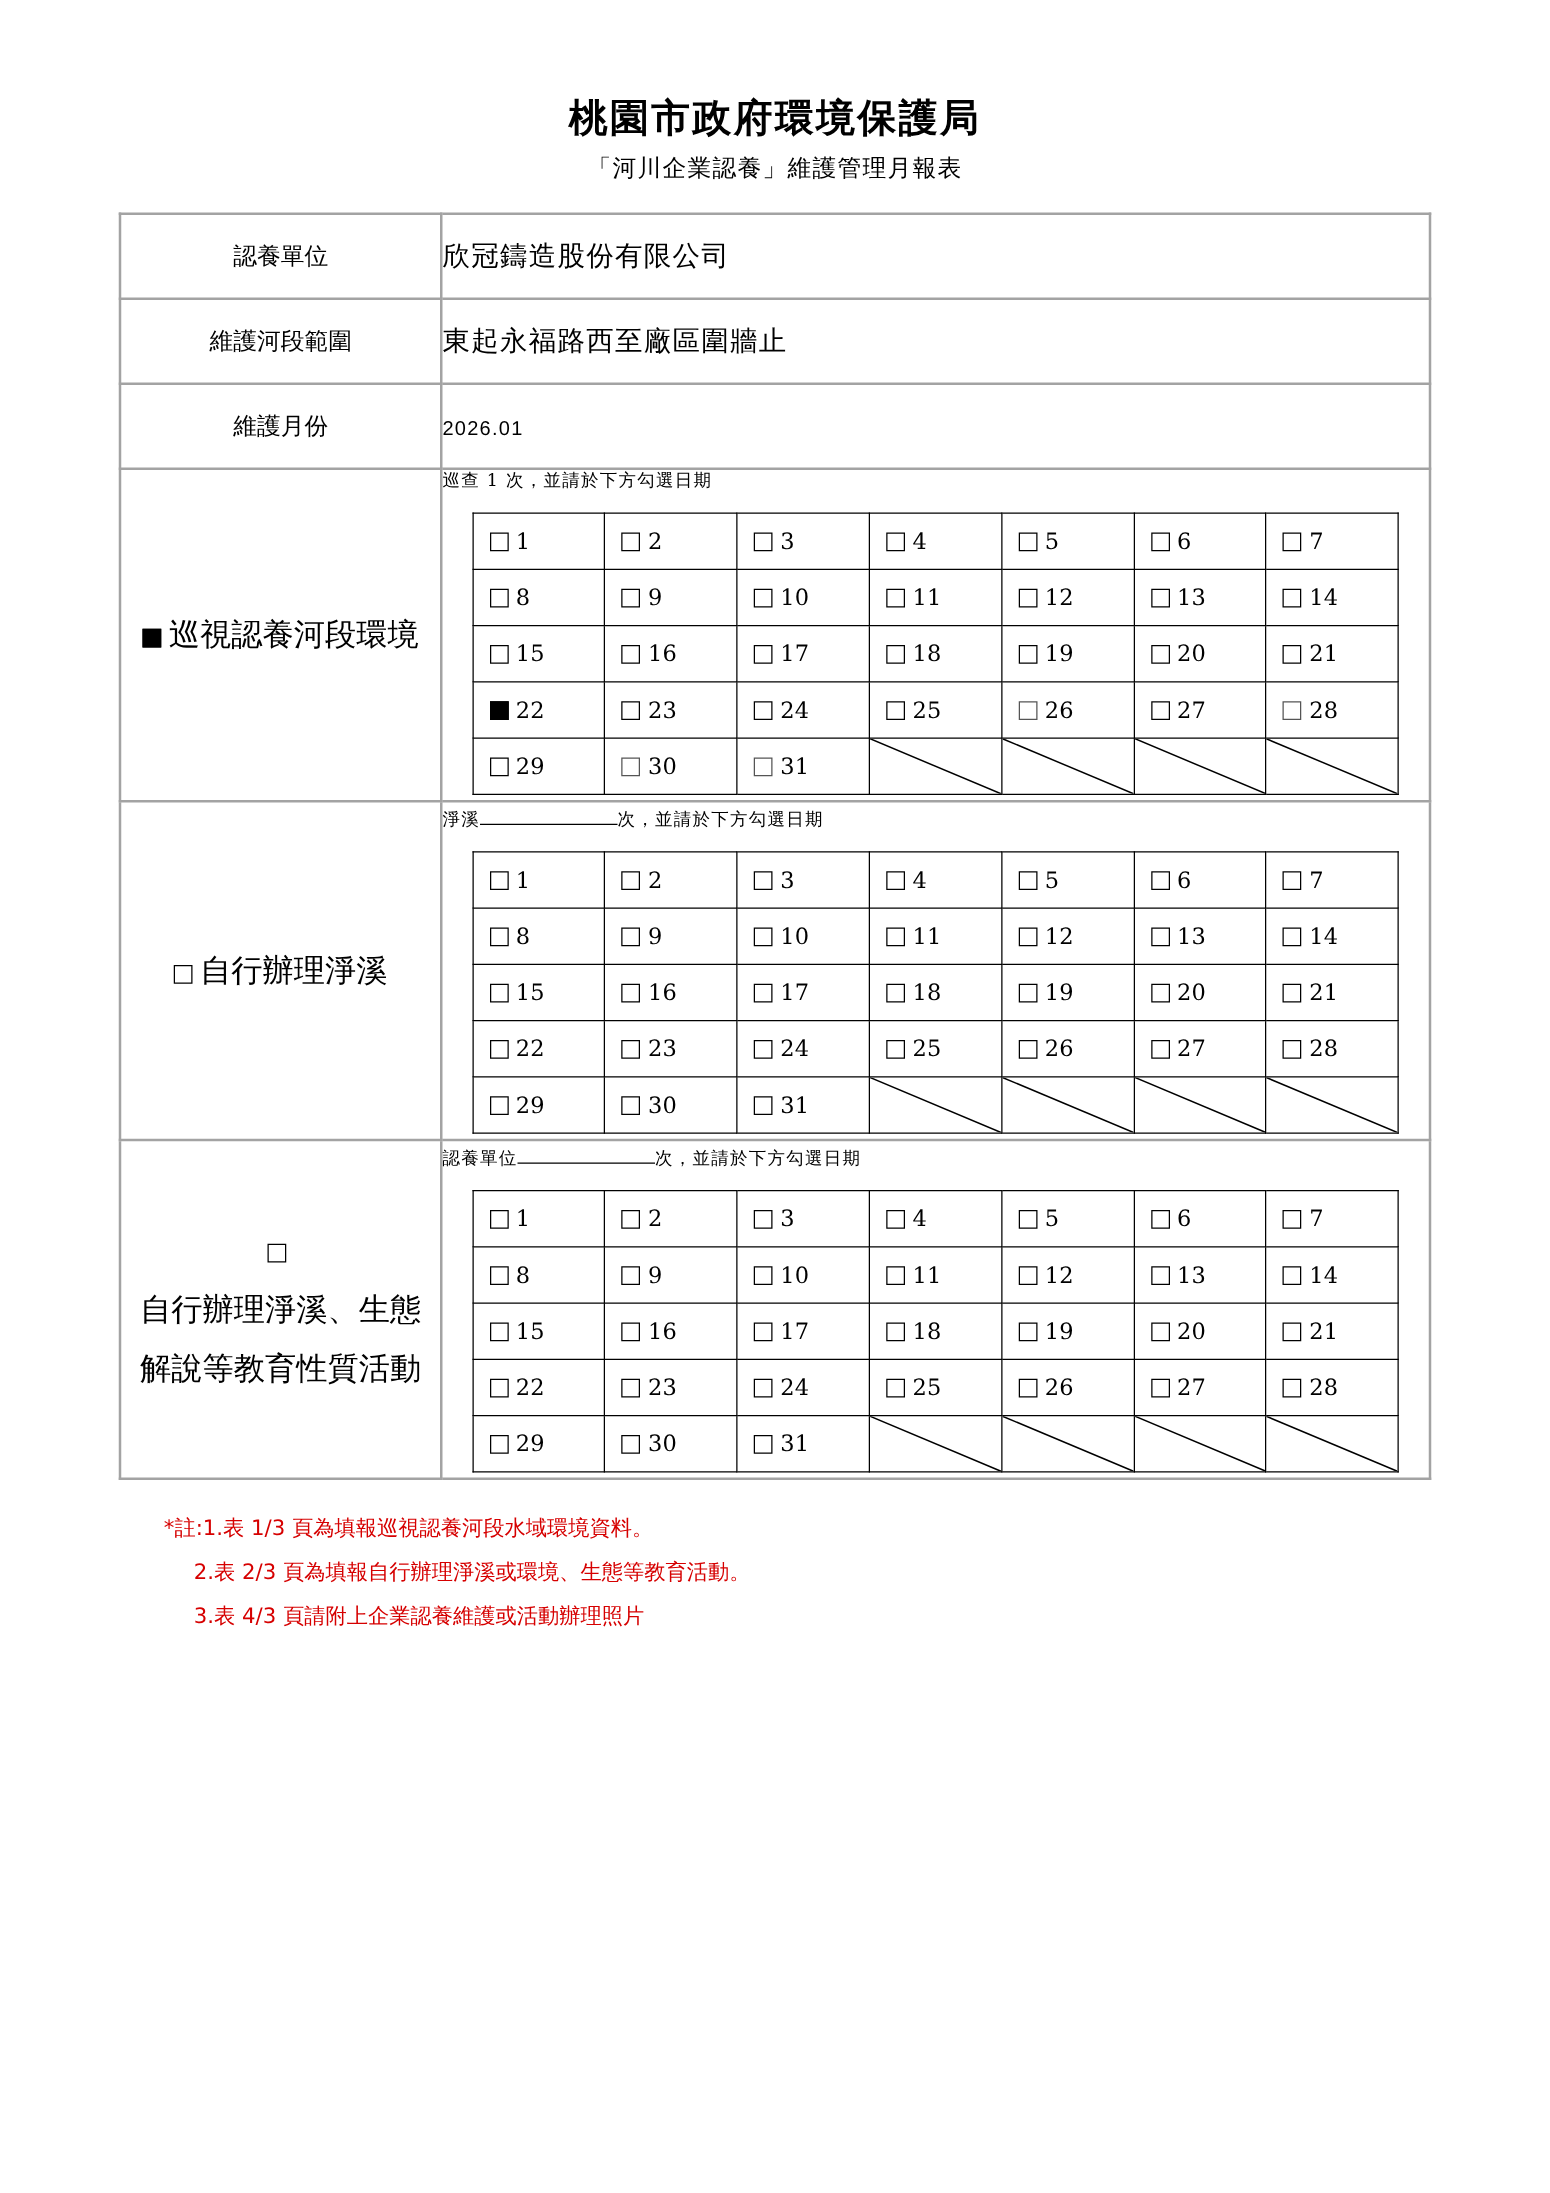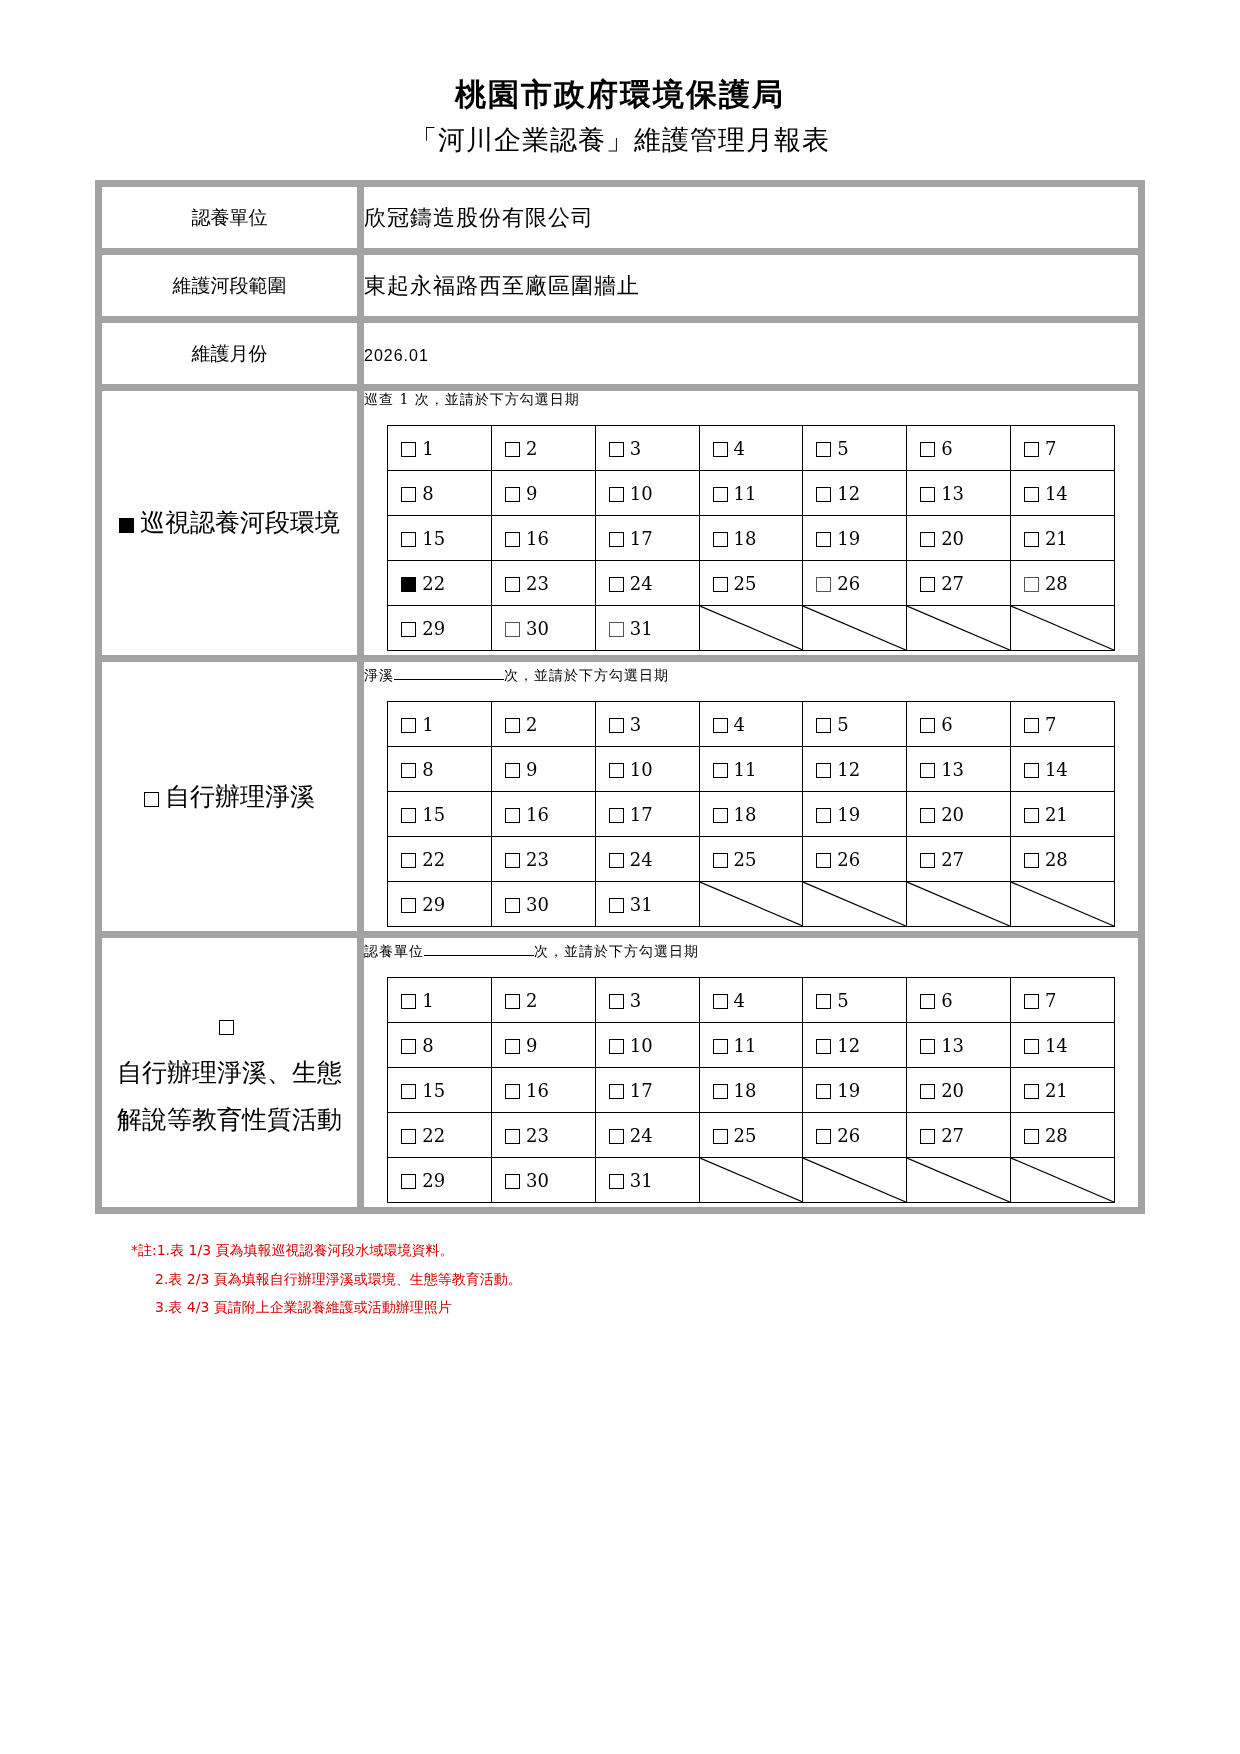--- a/index.html
+++ b/index.html
@@ -24,31 +24,31 @@
   .doc-title {
     text-align: center;
     font-size: 31px;
     font-weight: bold;
     letter-spacing: 2px;
     margin: 12px 0 6px 0;
     font-family: "DejaVu Serif", "Liberation Serif", serif;
   }
   .doc-subtitle {
     text-align: center;
-    font-size: 27px;
+    font-size: 19px;
     letter-spacing: 1px;
     margin: 0 0 22px 0;
   }
   table.main {
     border-collapse: collapse;
     width: 100%;
     table-layout: fixed;
   }
   table.main > tbody > tr > td {
-    border: 7px solid #a3a3a3;
+    border: 2px solid #a3a3a3;
     vertical-align: middle;
     padding: 0;
   }
   td.label-cell {
     width: 255px;
     text-align: center;
     font-size: 19px;
     line-height: 1.7;
     padding: 10px 6px;
   }
@@ -136,21 +136,21 @@
     box-sizing: border-box;
     background: #fff;
   }
   .label-check.filled { background: #000; }
   .label-inline {
     display: inline-block;
   }
   .notes {
     margin-top: 22px;
     color: #d60000;
-    font-size: 14px;
+    font-size: 17px;
     line-height: 2.05;
     font-family: "DejaVu Sans", "Liberation Sans", sans-serif;
   }
   .notes .n1 { padding-left: 36px; }
   .notes .n2 { padding-left: 60px; }
   .notes .n3 { padding-left: 60px; }
   .sec-label-wrap {
     text-align: center;
     font-size: 25px;
     line-height: 1.9;

